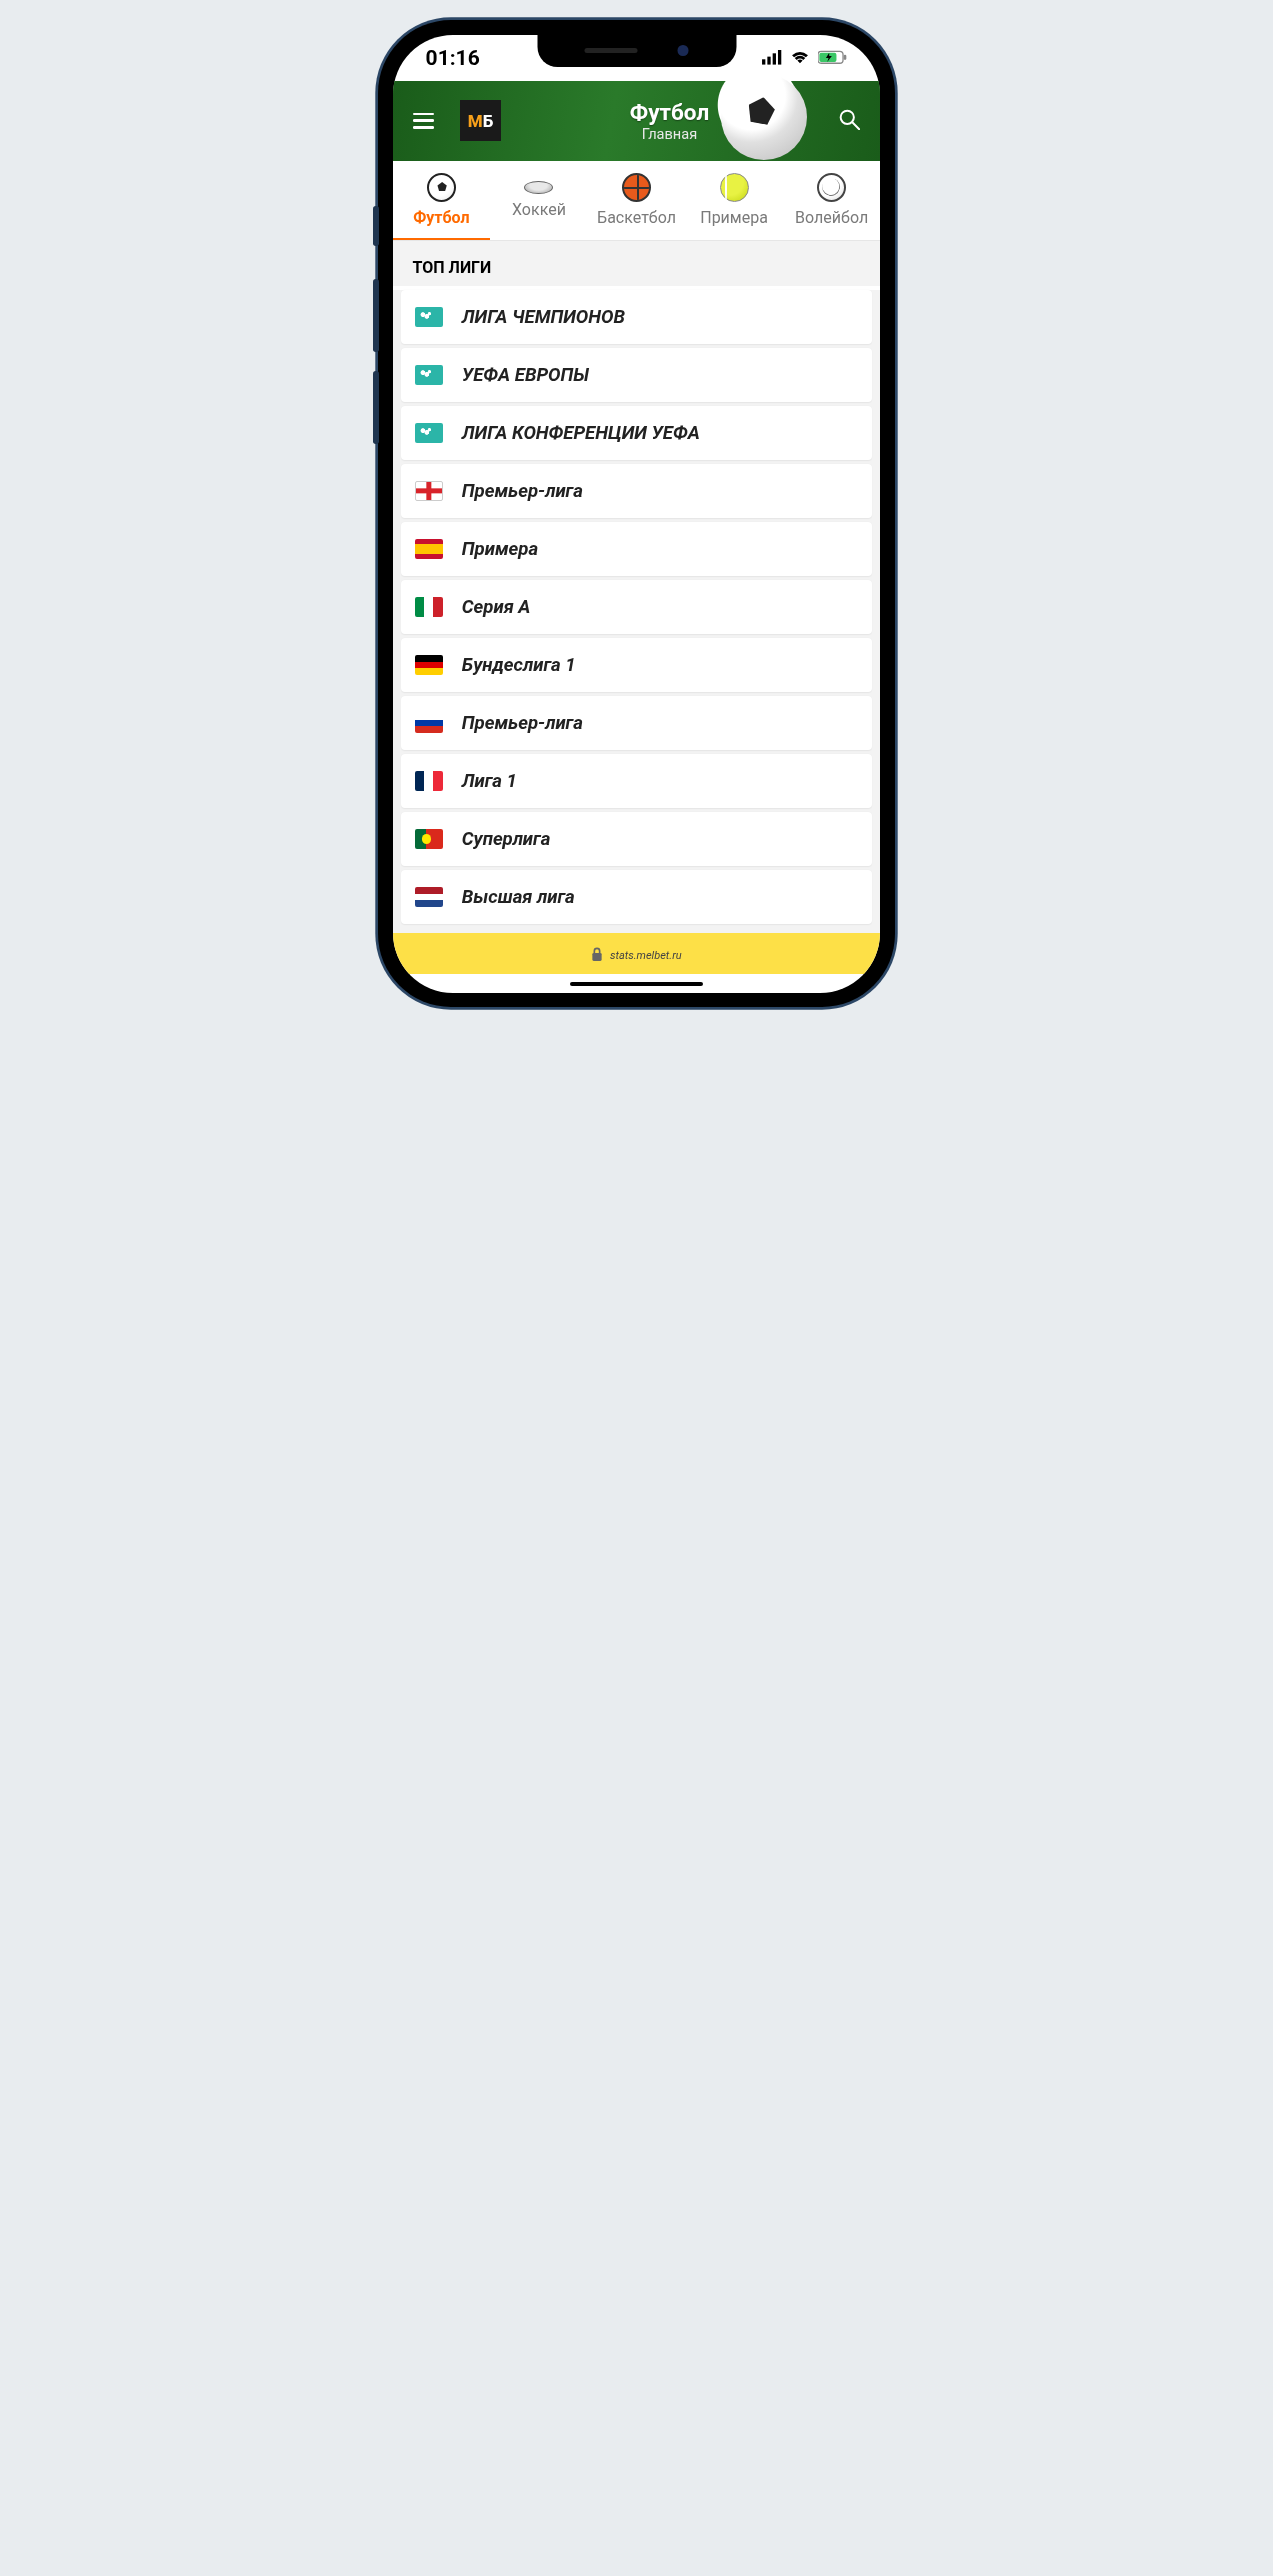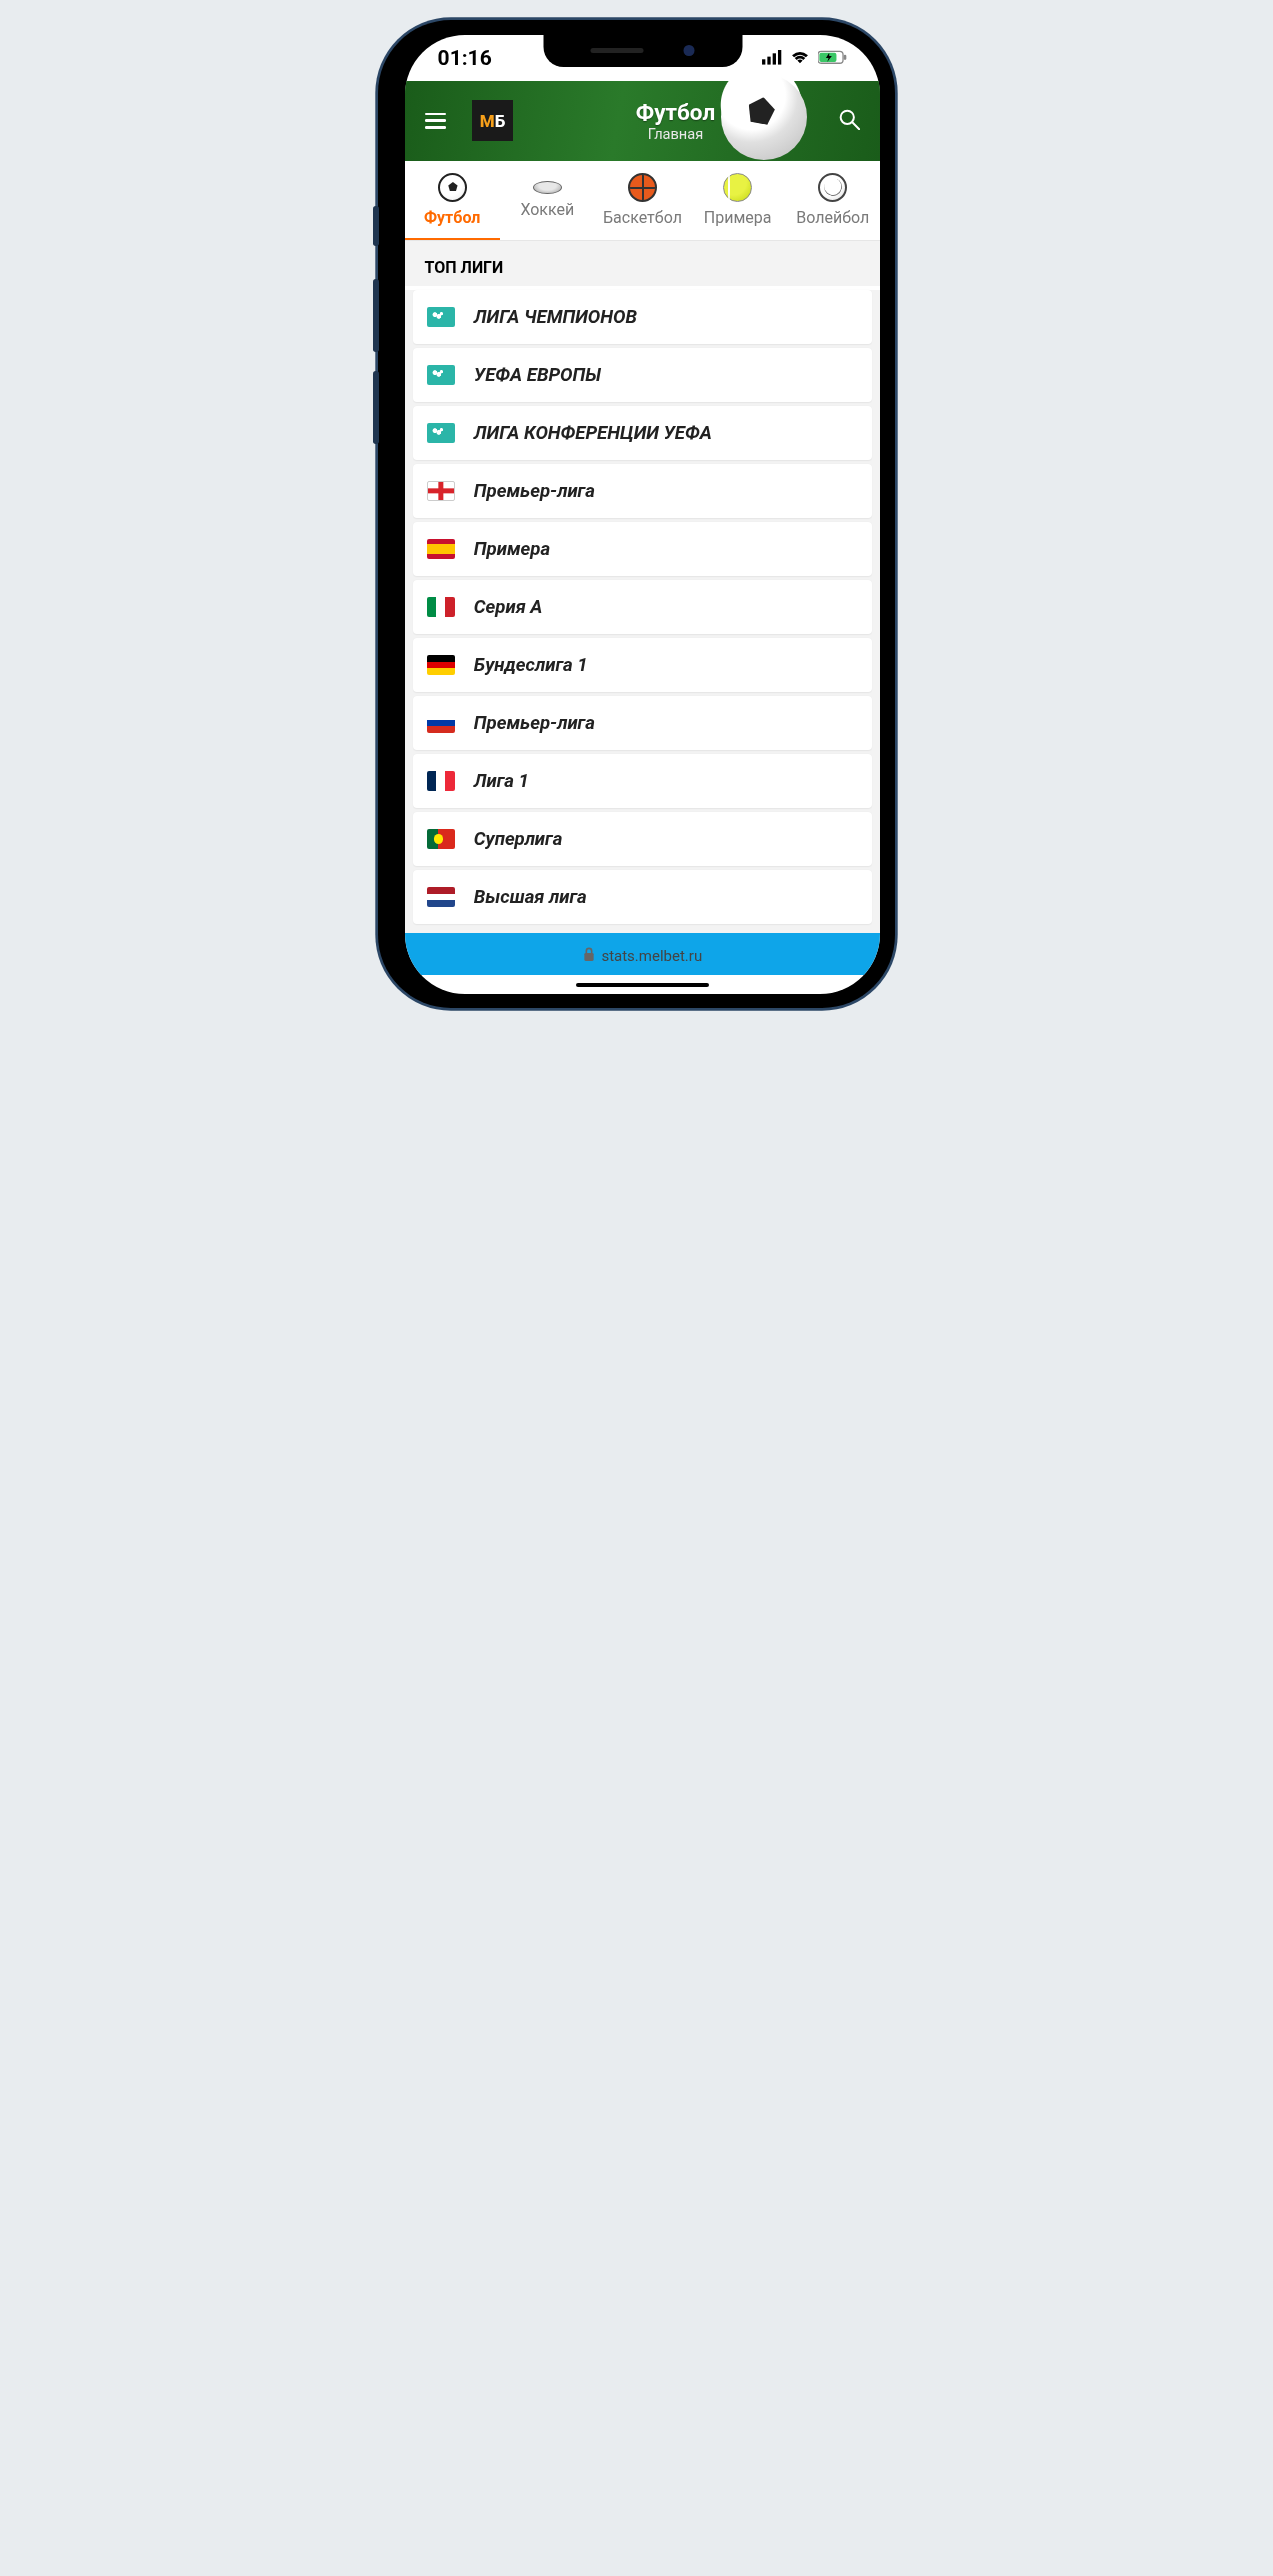--- a/index.html
+++ b/index.html
@@ -23,21 +23,20 @@
   }
   .side-btn { position:absolute; left:-5.3px; width:6.6px; background:#1f3550; border-radius:2.7px; }
   .sb1{ top:186px; height:40px;}
   .sb2{ top:259px; height:73px;}
   .sb3{ top:351px; height:73px;}
   .screen {
     background:#fff;
     border-radius:60px;
     overflow:hidden;
     position:relative;
-    margin-left:12px;
   }
   .notch {
     position:absolute; top:0; left:50%; transform:translateX(-50%);
     width:199px; height:32px; background:#000;
     border-radius:0 0 20px 20px; z-index:10;
     display:flex; align-items:center; justify-content:center; gap:40px;
   }
   .speaker{width:53px;height:5.3px;background:#222;border-radius:2.7px;}
   .cam{width:10.6px;height:10.6px;background:#1a2a55;border-radius:50%;}
   .status-bar{
@@ -114,22 +113,22 @@
   .flag.es{background:linear-gradient(#c8102e 0 25%, #ffc400 25% 75%, #c8102e 75%);}
   .flag.it{background:linear-gradient(90deg,#008c45 0 33%,#fff 33% 66%,#cd212a 66%);}
   .flag.de{background:linear-gradient(#000 0 33%,#dd0000 33% 66%,#ffce00 66%);}
   .flag.ru{background:linear-gradient(#fff 0 33%,#0039a6 33% 66%,#d52b1e 66%);}
   .flag.fr{background:linear-gradient(90deg,#002654 0 33%,#fff 33% 66%,#ed2939 66%);}
   .flag.pt{background:linear-gradient(90deg,#046a38 0 38%,#da291c 38%);position:relative;}
   .flag.pt::after{content:"";position:absolute;left:6.6px;top:5.3px;width:9.3px;height:9.3px;border-radius:50%;background:#ffe900;}
   .flag.nl{background:linear-gradient(#ae1c28 0 33%,#fff 33% 66%,#21468b 66%);}
   .league-name{font-size:18.6px;font-weight:700;color:#222;}
   .url-bar{
-    text-align:center;padding:13.3px 0 9.3px;font-size:15px;color:#444;background:#0ea5e9;
-    display:flex;justify-content:center;align-items:center;gap:6.6px;
+    text-align:center;padding:13.3px 0 9.3px;font-size:11px;color:#444;background:#fde047;
+    display:flex;justify-content:center;align-items:center;gap:6.6px;font-style:italic;
   }
   .lock-icon{color:#666;}
   .home-ind{
     width:133px;height:4.6px;background:#000;border-radius:2.7px;margin:8px auto 6.6px;
   }
 
   
   .ico-soccer{border-radius:50%;background:radial-gradient(circle at 35% 30%,#fff 0 55%,#e8e8e8 100%);border:2px solid #222;position:relative;}
   .ico-soccer::after{content:"";position:absolute;left:8.6px;top:7.3px;width:9.3px;height:9.3px;background:#222;clip-path:polygon(50% 0,100% 38%,82% 100%,18% 100%,0 38%);}
   .ico-hockey{width:29px;height:13.3px;margin-top:8px;border-radius:50%/50%;background:radial-gradient(ellipse at 50% 30%,#e8e8e8 0 45%,#9e9e9e 100%);border:1.3px solid #666;}

